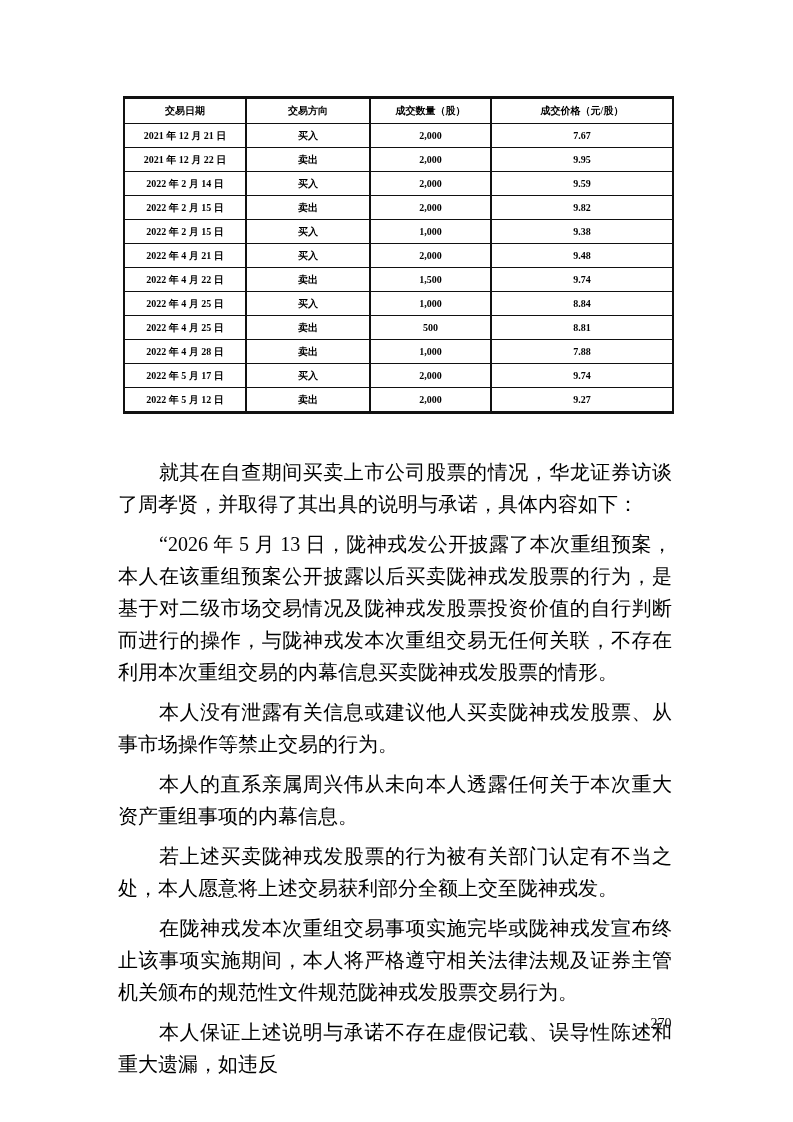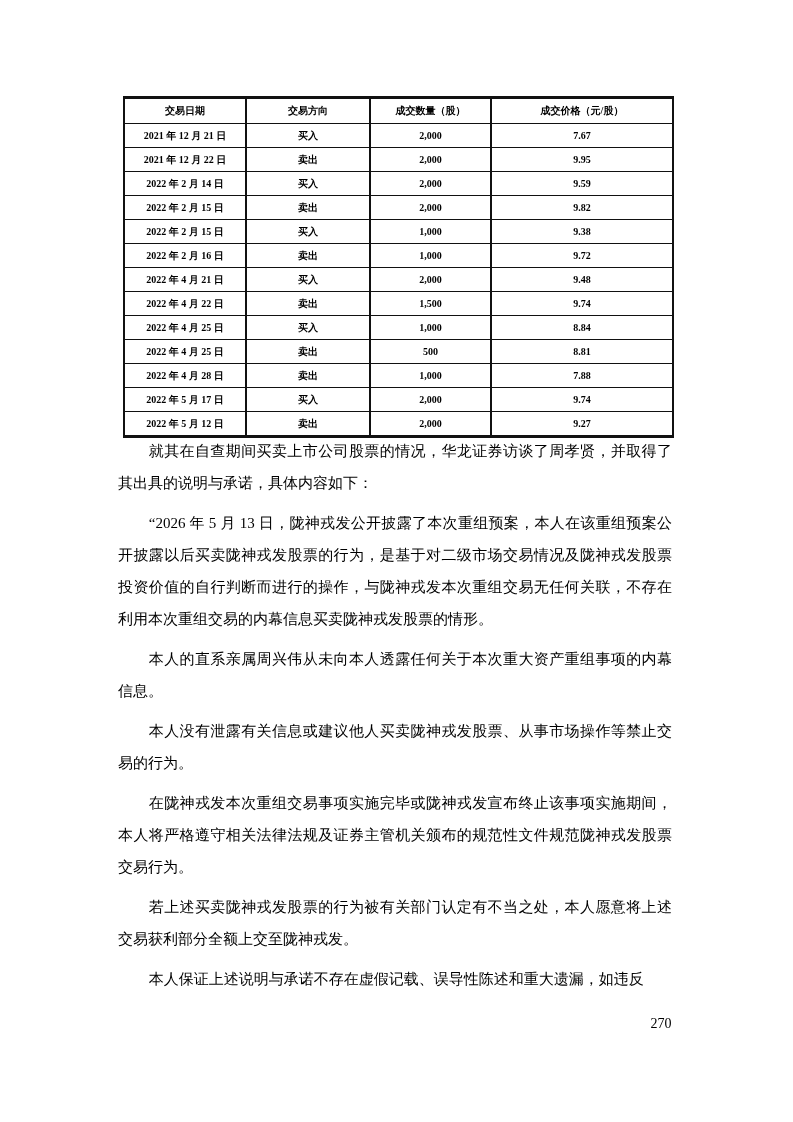--- a/index.html
+++ b/index.html
@@ -44,23 +44,23 @@
     height: 24px;
     font-weight: bold;
   }
   table.trade-table td {
     height: 23px;
     font-weight: bold;
   }
   .text-block {
     position: absolute;
     left: 118px;
-    top: 435px;
+    top: 456px;
     width: 554px;
-    font-size: 15px;
+    font-size: 20px;
     line-height: 32px;
     text-align: justify;
   }
   .text-block p {
     margin: 0 0 8px 0;
     text-indent: 2.05em;
   }
   .page-number {
     position: absolute;
     left: 648px;
@@ -116,26 +116,20 @@
           <td>2,000</td>
           <td>9.82</td>
         </tr>
         <tr>
           <td>2022 年 2 月 15 日</td>
           <td>买入</td>
           <td>1,000</td>
           <td>9.38</td>
         </tr>
         <tr>
-          <td>2022 年 2 月 16 日</td>
-          <td>卖出</td>
-          <td>1,000</td>
-          <td>9.72</td>
-        </tr>
-        <tr>
           <td>2022 年 4 月 21 日</td>
           <td>买入</td>
           <td>2,000</td>
           <td>9.48</td>
         </tr>
         <tr>
           <td>2022 年 4 月 22 日</td>
           <td>卖出</td>
           <td>1,500</td>
           <td>9.74</td>
@@ -169,22 +163,22 @@
           <td>卖出</td>
           <td>2,000</td>
           <td>9.27</td>
         </tr>
       </tbody>
   </table>
 
   <div class="text-block">
       <p>就其在自查期间买卖上市公司股票的情况，华龙证券访谈了周孝贤，并取得了其出具的说明与承诺，具体内容如下：</p>
       <p>“2026 年 5 月 13 日，陇神戎发公开披露了本次重组预案，本人在该重组预案公开披露以后买卖陇神戎发股票的行为，是基于对二级市场交易情况及陇神戎发股票投资价值的自行判断而进行的操作，与陇神戎发本次重组交易无任何关联，不存在利用本次重组交易的内幕信息买卖陇神戎发股票的情形。</p>
+      <p>本人没有泄露有关信息或建议他人买卖陇神戎发股票、从事市场操作等禁止交易的行为。</p>
       <p>本人的直系亲属周兴伟从未向本人透露任何关于本次重大资产重组事项的内幕信息。</p>
-      <p>本人没有泄露有关信息或建议他人买卖陇神戎发股票、从事市场操作等禁止交易的行为。</p>
+      <p>若上述买卖陇神戎发股票的行为被有关部门认定有不当之处，本人愿意将上述交易获利部分全额上交至陇神戎发。</p>
       <p>在陇神戎发本次重组交易事项实施完毕或陇神戎发宣布终止该事项实施期间，本人将严格遵守相关法律法规及证券主管机关颁布的规范性文件规范陇神戎发股票交易行为。</p>
-      <p>若上述买卖陇神戎发股票的行为被有关部门认定有不当之处，本人愿意将上述交易获利部分全额上交至陇神戎发。</p>
       <p>本人保证上述说明与承诺不存在虚假记载、误导性陈述和重大遗漏，如违反</p>
     </div>
 
   <div class="page-number">270</div>
 
 </div>
 
 </body></html>

